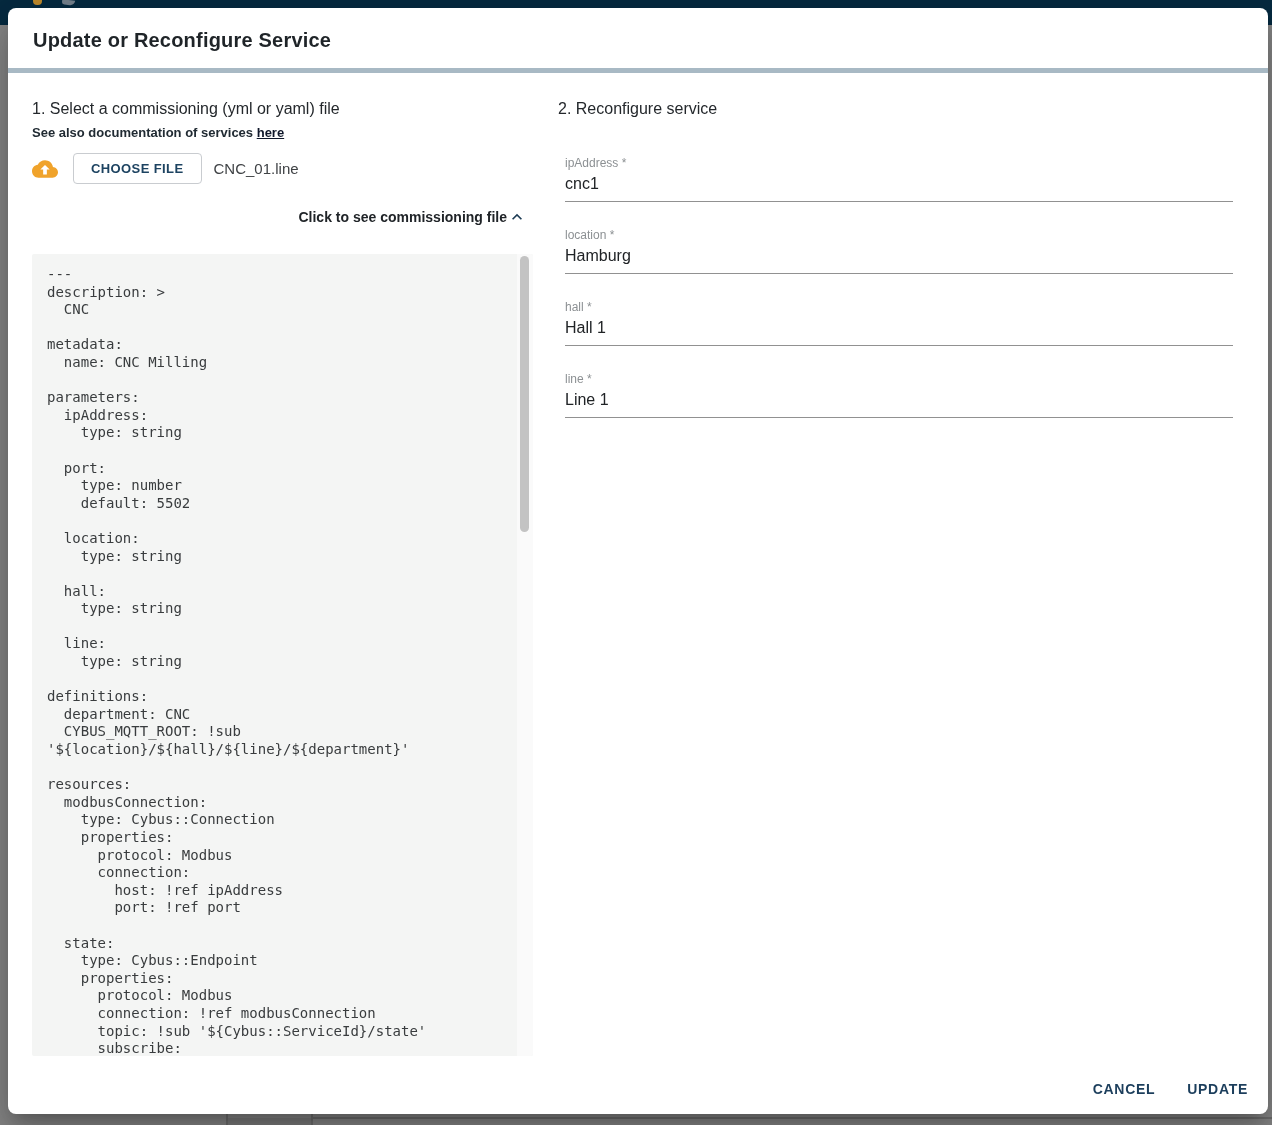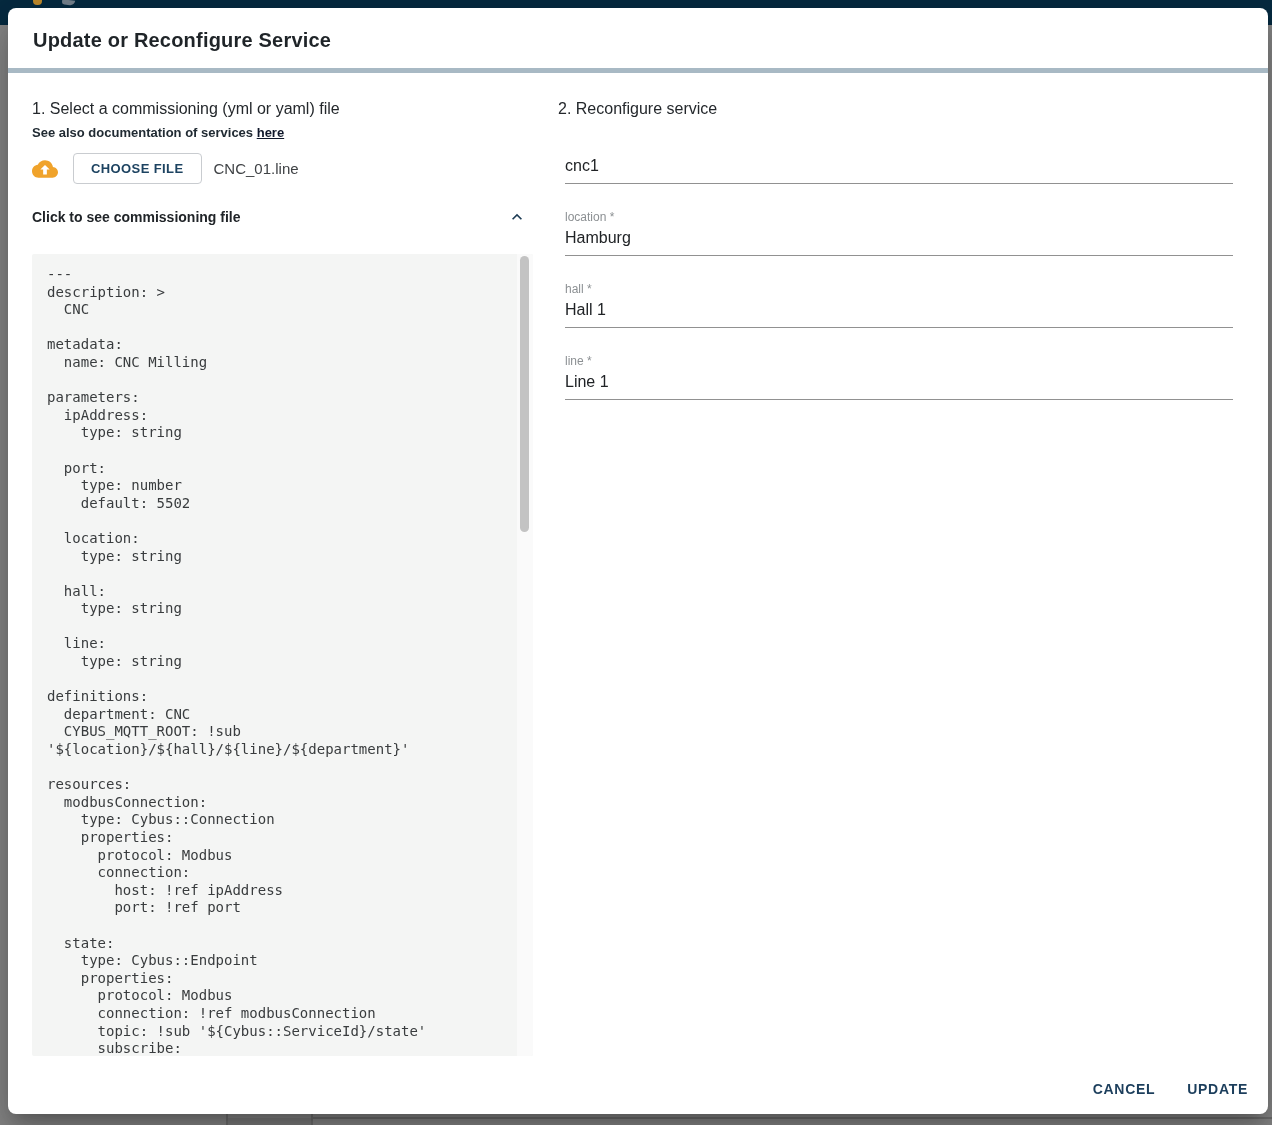--- a/index.html
+++ b/index.html
@@ -55,21 +55,21 @@
     margin-left: 15px; height: 31px; padding: 0 17px;
     background: #fff; border: 1px solid #c9ccd0; border-radius: 4px;
     font-family: "Liberation Sans", sans-serif;
     font-size: 13px; font-weight: 700; letter-spacing: 0.4px; color: #1d4361;
     cursor: pointer; line-height: 29px;
   }
   .file-name { margin-left: 12px; font-size: 15px; color: #3f4245; }
 
   .toggle-row {
     margin-top: 23px; width: 501px; display: flex; align-items: center;
-    justify-content: space-between; cursor: pointer;
+    justify-content: flex-end; cursor: pointer;
   }
   .toggle-label { font-size: 14px; font-weight: 700; color: #202428; line-height: 17px; }
   .chevron-icon { width: 20px; height: 20px; margin-right: 6px; }
 
   .code-panel {
     position: relative; margin-top: 27px; width: 501px; height: 802px;
     background: #f4f5f4; overflow: hidden; border-radius: 2px;
   }
   .code-pre {
     margin: 0; padding: 12px 24px 0 15px;
@@ -205,20 +205,21 @@
         </div>
       </div>
     </div>
 
     <div class="right-col">
       <div class="section-title">2. Reconfigure service</div>
 
       <div class="fields">
 
         <div class="field">
+          <div class="field-label">ipAddress *</div>
           <div class="field-input-wrap">
             <input class="field-input" type="text" value="cnc1" style="">
           </div>
         </div>
 
 
         <div class="field">
           <div class="field-label">location *</div>
           <div class="field-input-wrap">
             <input class="field-input" type="text" value="Hamburg" style="">

